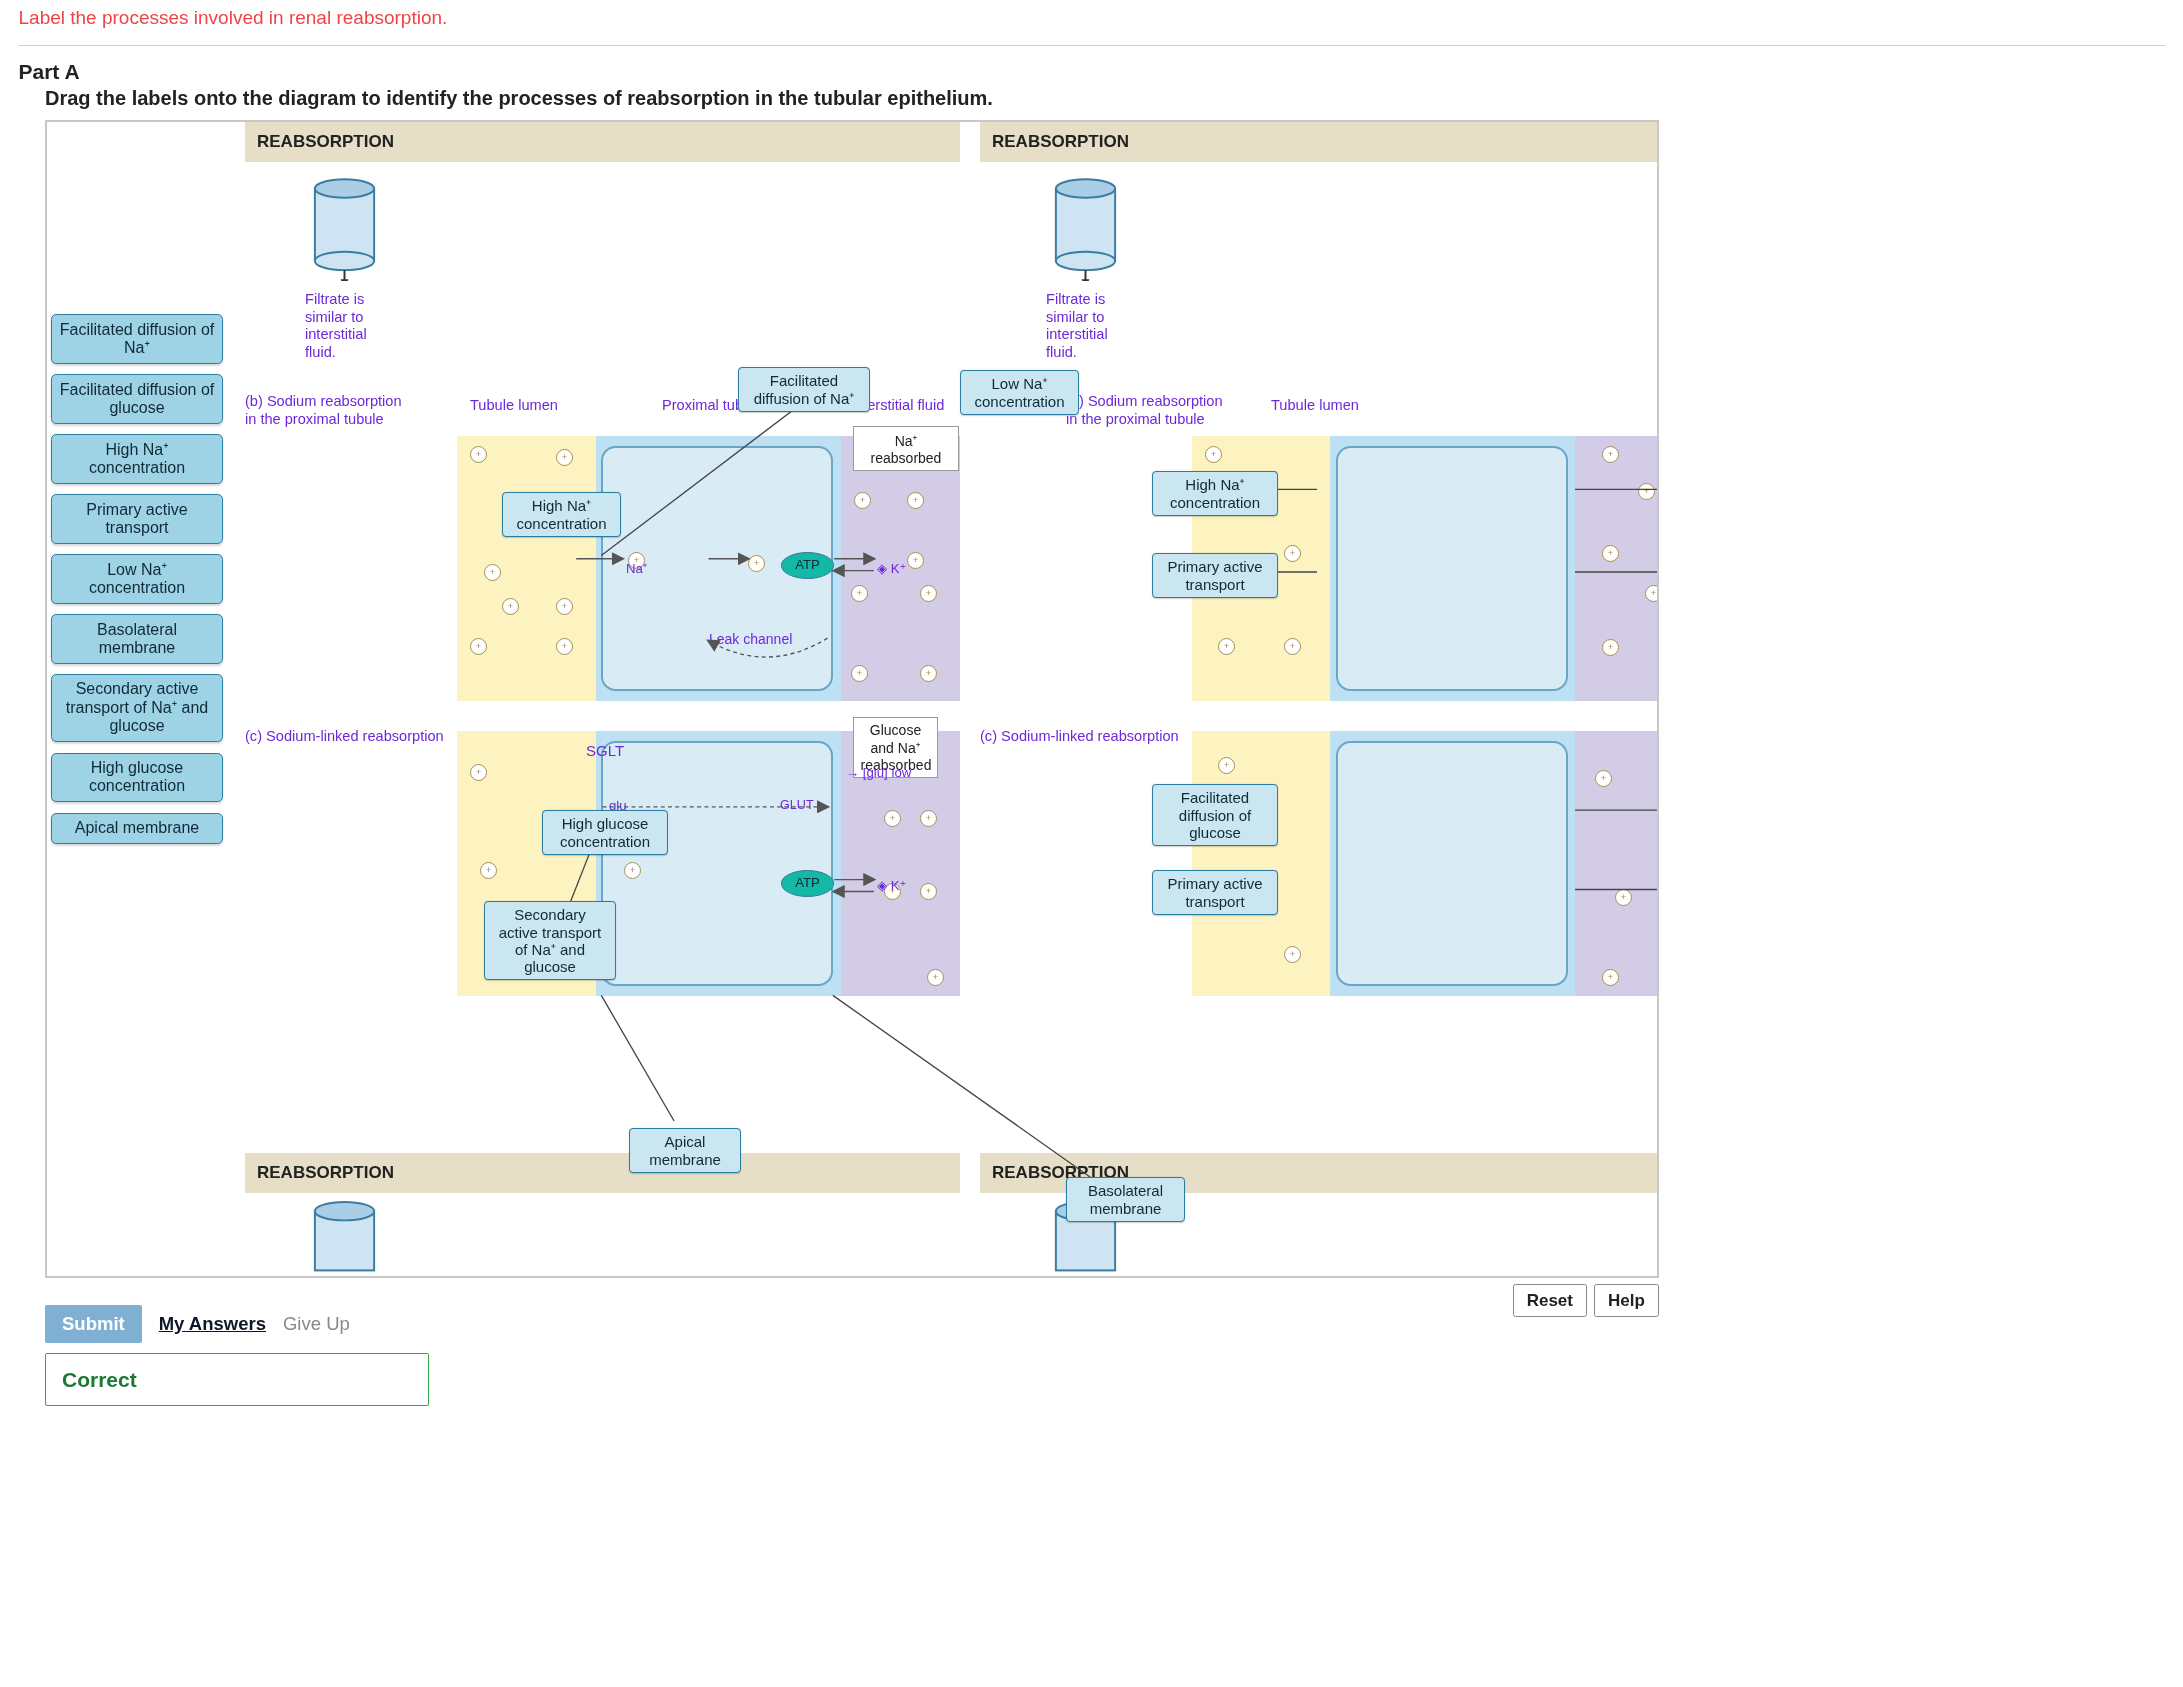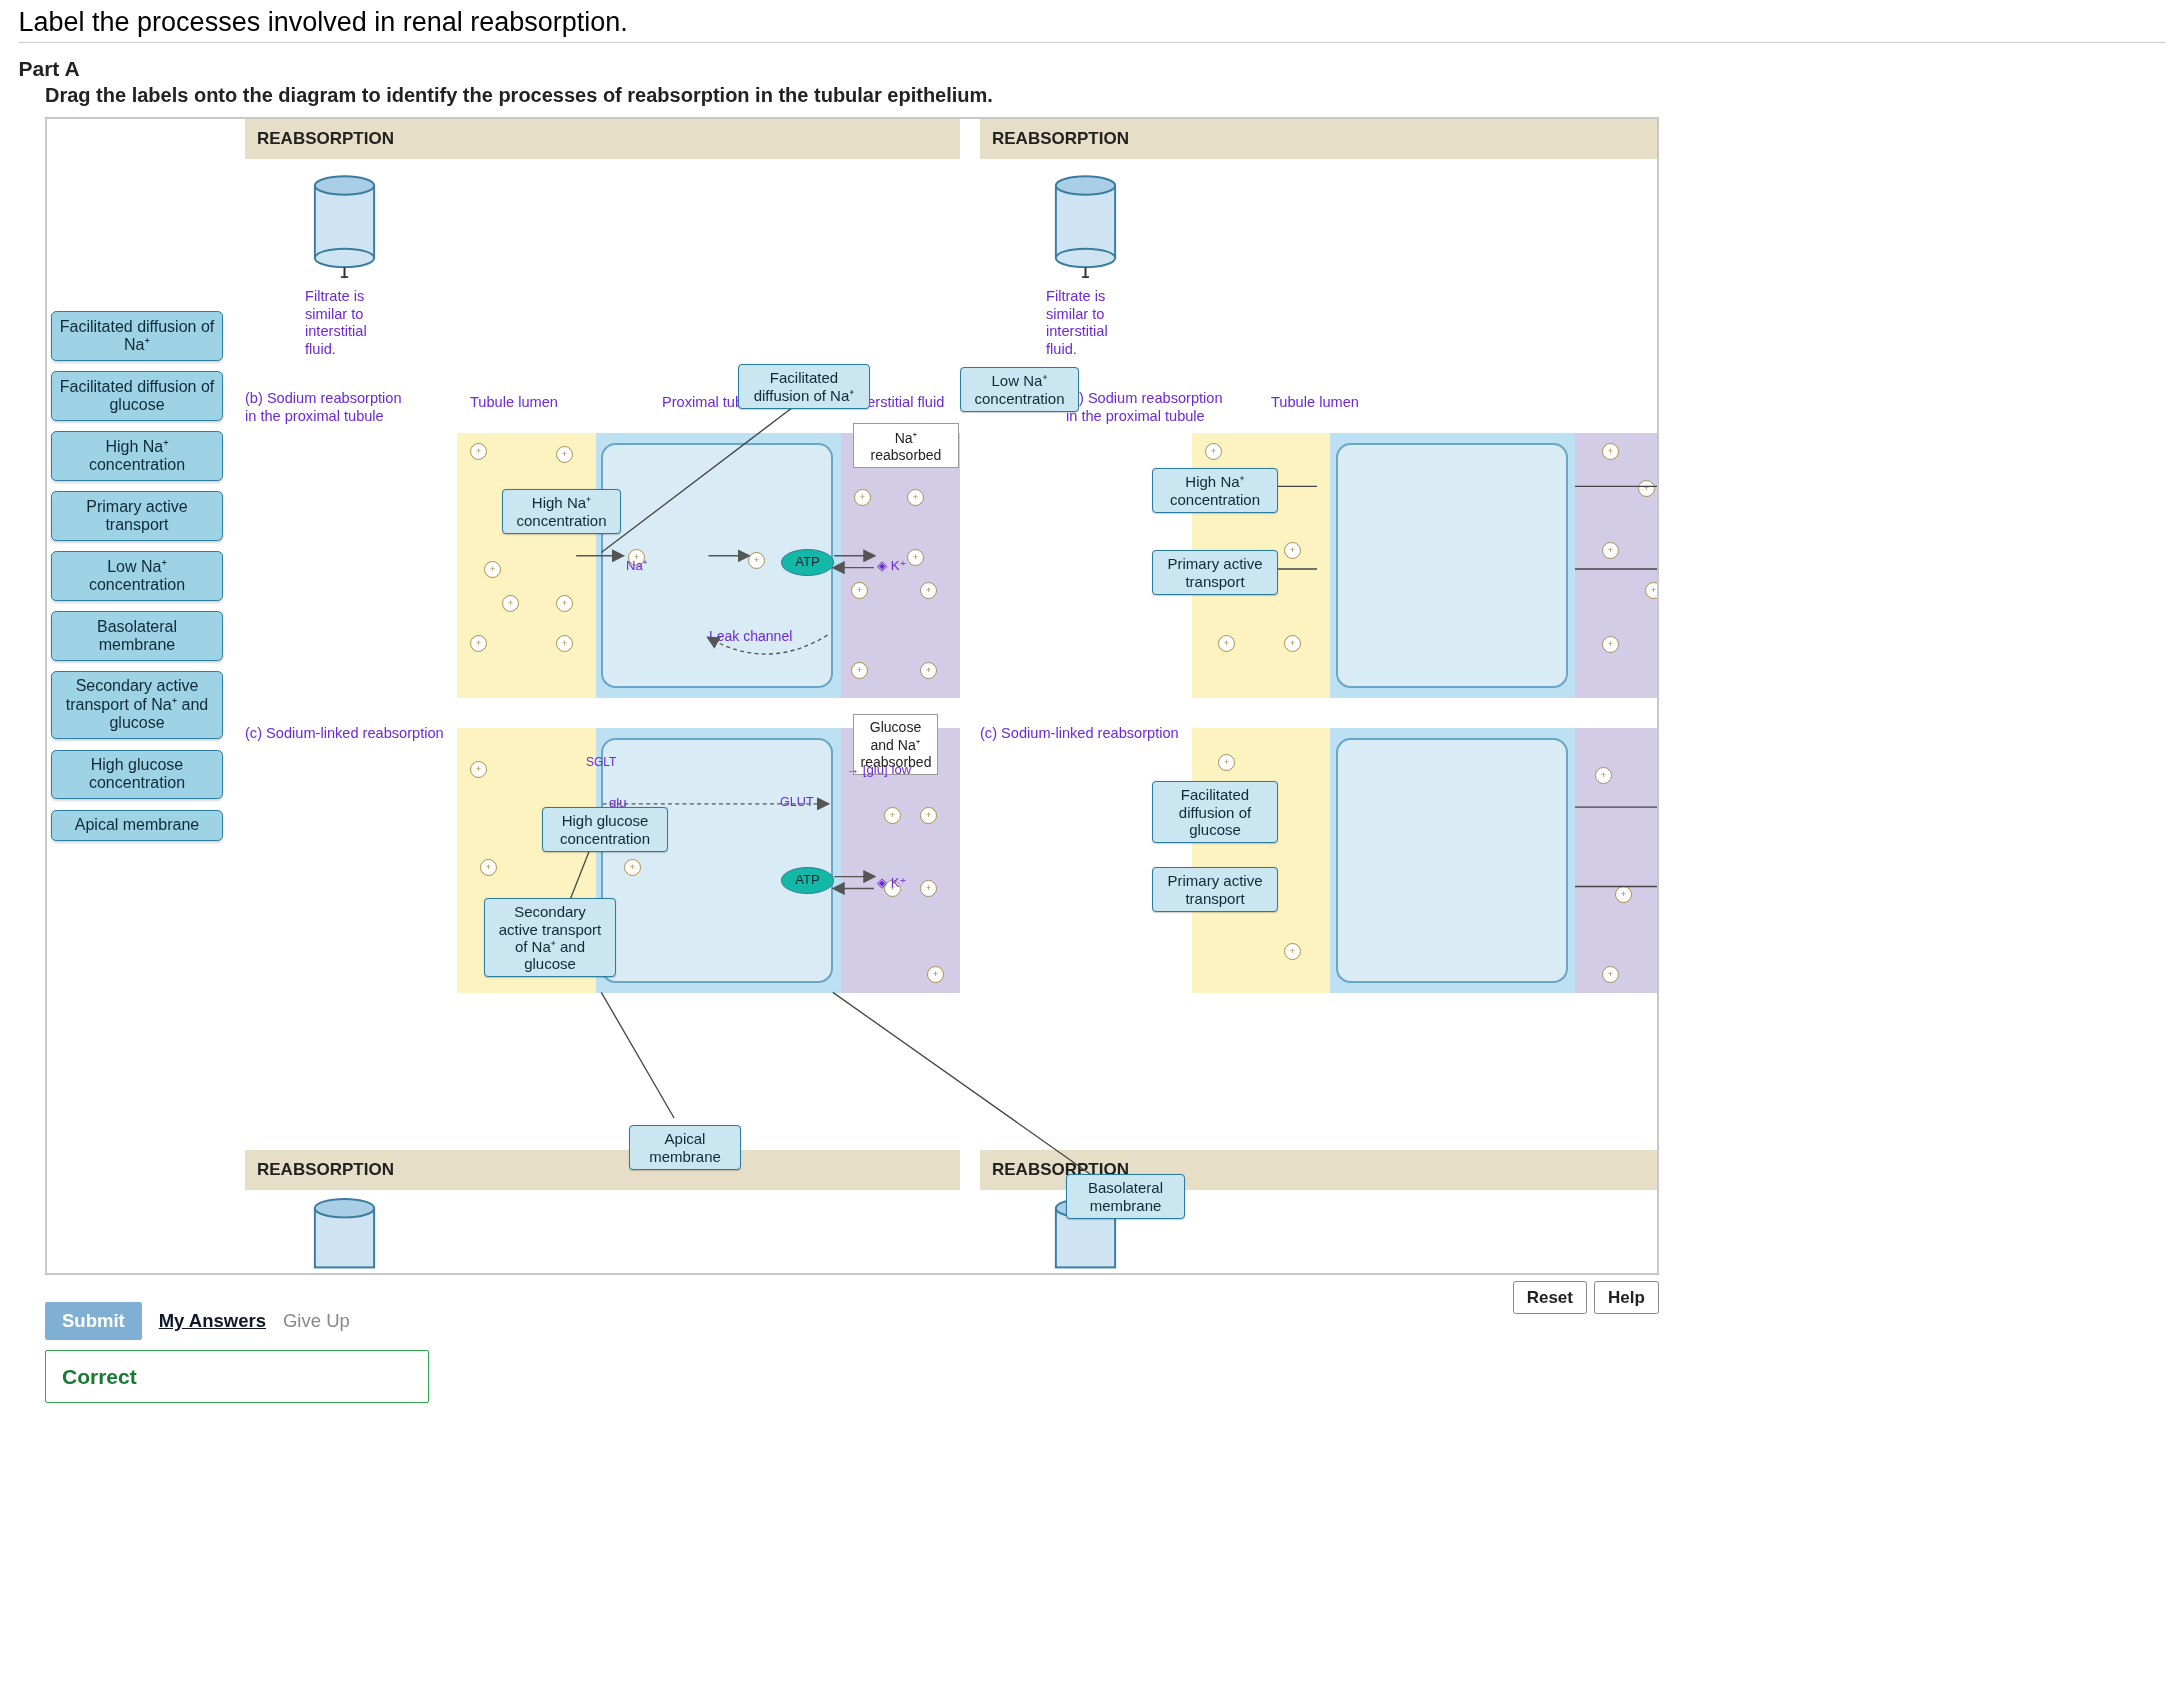--- a/index.html
+++ b/index.html
@@ -6,21 +6,21 @@
   body {
     margin: 0;
     padding: 0;
     font-family: Arial, Helvetica, sans-serif;
     background: #fff;
     font-size: 18.5px;
     color: #222;
   }
   .page { padding: 6.6px 18.5px 26.5px 18.5px; }
   .title { font-size: 26.5px; margin: 9.3px 0 6.6px 0; font-weight: 400; }
-  .subtitle { font-size: 27px; margin: 0 0 4px 0; font-weight: 400; color:#000000; }
+  .subtitle { font-size: 19px; margin: 0 0 16px 0; font-weight: 400; color:#ef4444; }
   hr.divider { border: none; border-top: 1.3px solid #ccc; margin: 4px 0 14.6px 0; }
   .part-label { font-size: 21px; font-weight: 700; margin: 4px 0 2.6px 0; }
   .instruction { font-size: 20px; font-weight: 700; margin: 2.6px 0 10.6px 26.5px; }
   .canvas-wrap { margin-left: 26.5px; position: relative; width: 1614px; }
   .canvas {
     width: 1614px;
     height: 1158px;
     position: relative;
     border: 2px solid #c8c8c8;
     background: #fff;
@@ -287,21 +287,21 @@
       <div class="static-label" style="left:830px; top:439px; font-size:13.2px;">◈ <span>K⁺</span></div>
       <div class="atp-oval" style="left:734px; top:430px;">ATP</div>
       <div class="static-label" style="left:662px; top:509px; font-size:14px;">Leak channel</div>
 
       <div class="static-label" style="left:198px; top:606px; width:212px; text-align:left;">(c) Sodium-linked reabsorption</div>
       <div class="static-label" style="left:933px; top:606px; width:212px; text-align:left;">(c) Sodium-linked reabsorption</div>
 
       <div class="static-box" style="left:806px; top:595px; width:85px;">Glucose and Na⁺
 reabsorbed</div>
       <div class="static-label" style="left:799px; top:643px; font-size:13.2px;">→ <span>[glu] low</span></div>
-      <div class="static-label" style="left:539px; top:636px; font-size:12px;">SGLT</div>
+      <div class="static-label" style="left:539px; top:620px; font-size:15px;">SGLT</div>
       <div class="static-label" style="left:562px; top:676px; font-size:13.2px;">glu</div>
       <div class="static-label" style="left:572px; top:721px; font-size:12.6px;">Na⁺</div>
       <div class="static-label" style="left:733px; top:676px; font-size:12.6px;">GLUT</div>
       <div class="atp-oval" style="left:734px; top:748px;">ATP</div>
       <div class="static-label" style="left:830px; top:756px; font-size:13.2px;">◈ <span>K⁺</span></div>
 
       <svg style="position:absolute; left:0; top:0;" width="1614" height="1158" viewBox="0 0 2440 1750">
         <defs>
           <marker id="arr" markerWidth="10" markerHeight="10" refX="8" refY="5" orient="auto">
             <path d="M0,0 L10,5 L0,10 z" fill="#555"></path>

